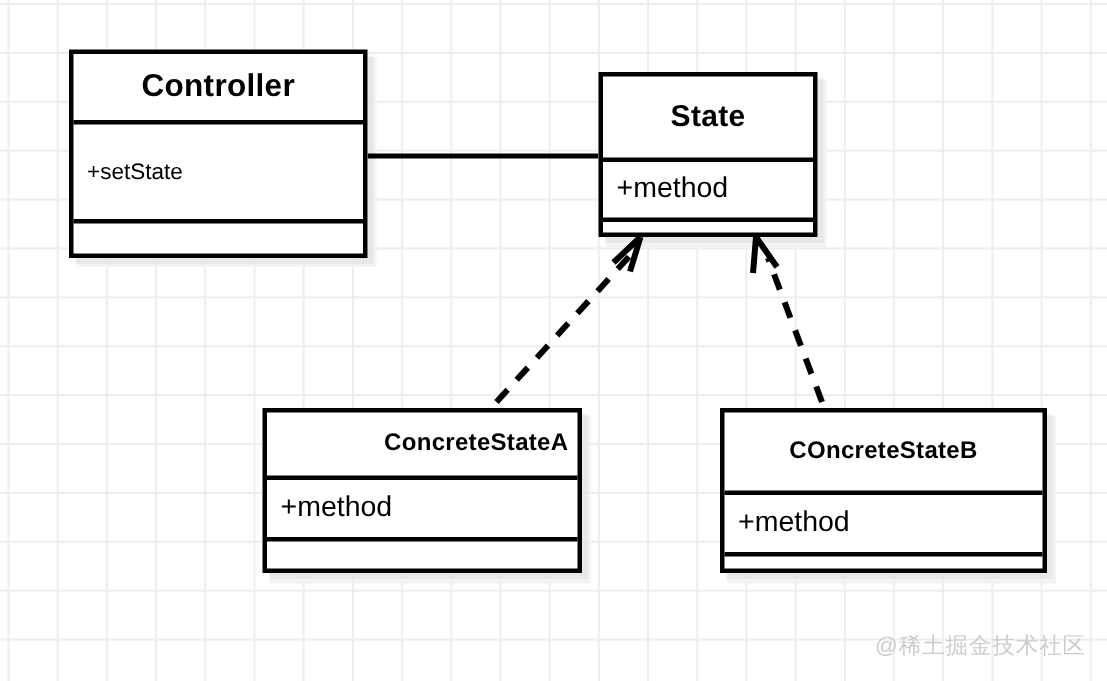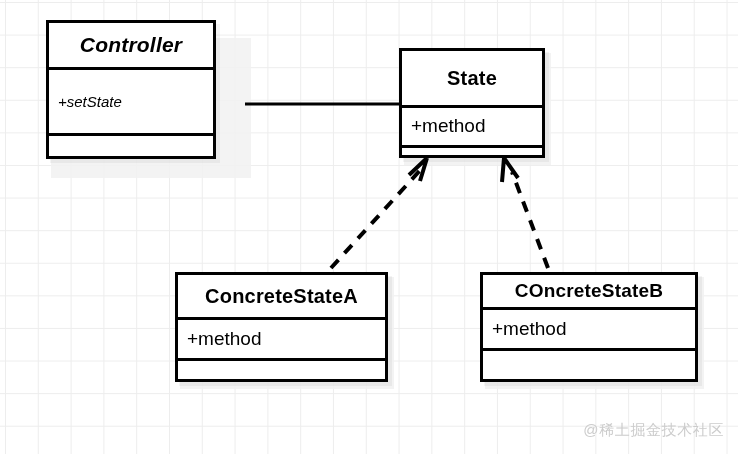--- a/index.html
+++ b/index.html
@@ -57,40 +57,40 @@
   .uml-member {
     color: #000000;
     line-height: 1.28;
     white-space: nowrap;
   }
   .uml-empty {
     border-top: 3px solid #000000;
   }
 
   
-  #class-controller { left: 46px; top: 20px; width: 170px; height: 139px; font-style: italic; }
+  #class-controller { left: 46px; top: 33px; width: 199px; height: 139px; }
   #class-controller .uml-title  { height: 44px; font-size: 21px; }
   #class-controller .uml-members{ height: 66px; font-size: 15px; }
   #class-controller .uml-empty  { height: 26px; }
 
   
   #class-state { left: 399px; top: 48px; width: 146px; height: 110px; }
   #class-state .uml-title  { height: 54px; font-size: 20px; }
   #class-state .uml-members{ height: 40px; font-size: 19px; }
   #class-state .uml-empty  { height: 25px; }
 
   
   #class-concretestatea { left: 175px; top: 272px; width: 213px; height: 110px; }
-  #class-concretestatea .uml-title  { height: 42px; font-size: 20px; }
+  #class-concretestatea .uml-title  { height: 42px; font-size: 16px; margin-left: 36px; }
   #class-concretestatea .uml-members{ height: 41px; font-size: 19px; }
   #class-concretestatea .uml-empty  { height: 24px; }
 
   
   #class-concretestateb { left: 480px; top: 272px; width: 218px; height: 110px; }
-  #class-concretestateb .uml-title  { height: 32px; font-size: 19px; }
+  #class-concretestateb .uml-title  { height: 52px; font-size: 16px; }
   #class-concretestateb .uml-members{ height: 41px; font-size: 19px; }
   #class-concretestateb .uml-empty  { height: 24px; }
 
   #edges {
     position: absolute;
     left: 0; top: 0;
     width: 738px; height: 454px;
     pointer-events: none;
   }
   .watermark {

